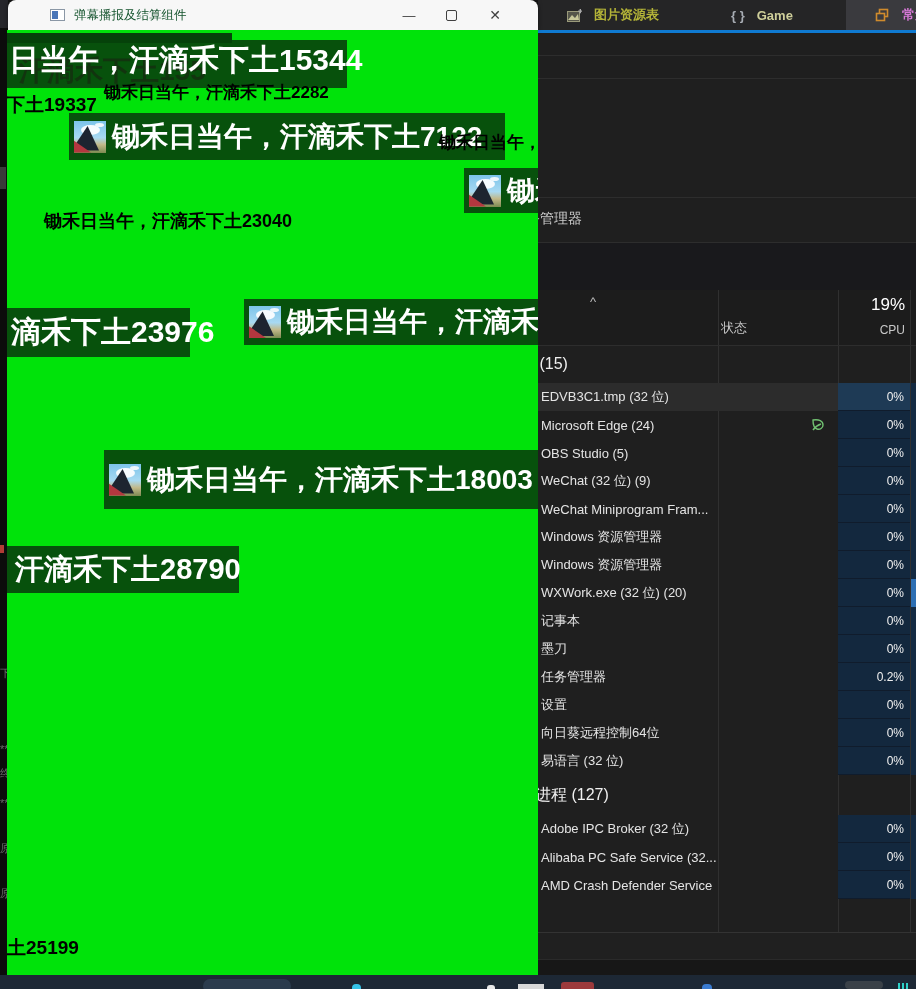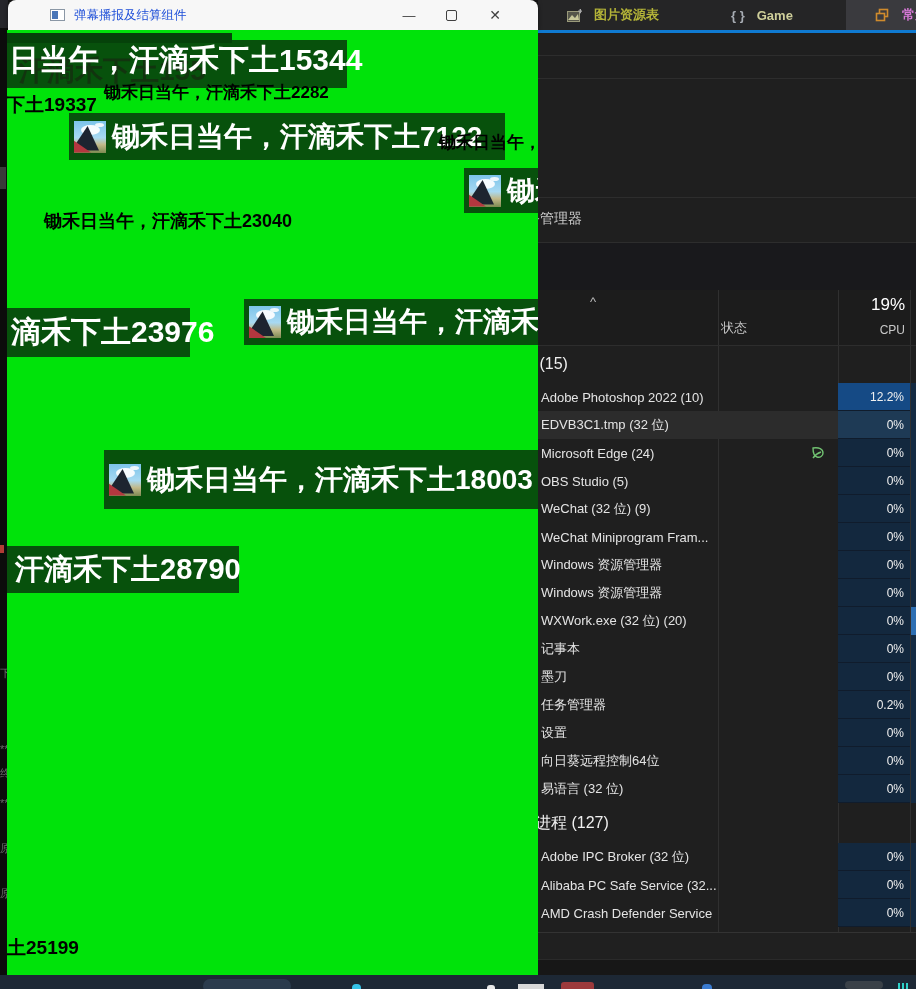--- a/index.html
+++ b/index.html
@@ -52,21 +52,21 @@
   .bottomband{position:absolute;left:0;top:960px;width:378px;height:15px;background:#171717;}
 
   
   .gwindow{position:absolute;left:8px;top:0;width:530px;height:975px;z-index:5;}
   .titlebar{position:absolute;left:0;top:0;width:530px;height:30px;background:#f7f7f7;
             border-radius:8px 8px 0 0;box-shadow:0 0 4px rgba(0,0,0,.5);}
   .app-icon{position:absolute;left:42px;top:9px;width:15px;height:12px;background:#ffffff;
             border:1px solid #8a97a5;box-sizing:border-box;}
   .app-icon span{position:absolute;left:1px;top:1px;width:6px;height:8px;background:#4a76b8;}
   .win-title{position:absolute;left:66px;top:0;height:30px;display:flex;align-items:center;
-             font-size:12.5px;color:#1d4ed8;white-space:nowrap;}
+             font-size:12.5px;color:#14532d;white-space:nowrap;}
   .caption-btn{position:absolute;top:0;width:38px;height:30px;display:flex;align-items:center;
                justify-content:center;color:#404040;font-size:13px;}
   .btn-min{left:382px;}
   .btn-max{left:424px;font-size:11px;}
   .btn-close{left:468px;font-size:14px;}
   .max-glyph{width:9px;height:9px;border:1px solid #404040;border-radius:2px;}
   .gclient{position:absolute;left:-1px;top:30px;width:531px;height:945px;background:#00e30a;overflow:hidden;}
 
   .dbar{position:absolute;background:#07510c;display:flex;align-items:center;
         color:#ffffff;font-weight:700;white-space:nowrap;}
@@ -150,25 +150,20 @@
       <div class="tm-cpu-lbl">CPU</div>
     </div>
     <div class="vline" style="left:180px"></div>
     <div class="vline" style="left:300px"></div>
     <div class="vline" style="left:372px"></div>
     <div class="hline" style="top:345px"></div>
 
     <div class="tm-rows" id="tm-rows">
         <div class="tm-row tm-sec" style="height: 38px;">
           <div class="tm-name">应用 (15)</div>
-        </div>
-        <div class="tm-row" style="height: 28px;">
-          <div class="tm-name">Adobe Photoshop 2022 (10)</div>
-          <div class="tm-cpu hi">12.2%</div>
-          <div class="tm-mem"></div>
         </div>
         <div class="tm-row" style="height: 28px;">
           <div class="hoverbg"></div>
           <div class="tm-name">EDVB3C1.tmp (32 位)</div>
           <div class="tm-cpu hov">0%</div>
           <div class="tm-mem"></div>
         </div>
         <div class="tm-row" style="height: 28px;">
           <div class="tm-name">Microsoft Edge (24)</div>
           <div class="tm-leaf"><svg width="16" height="16" viewBox="0 0 16 16">

